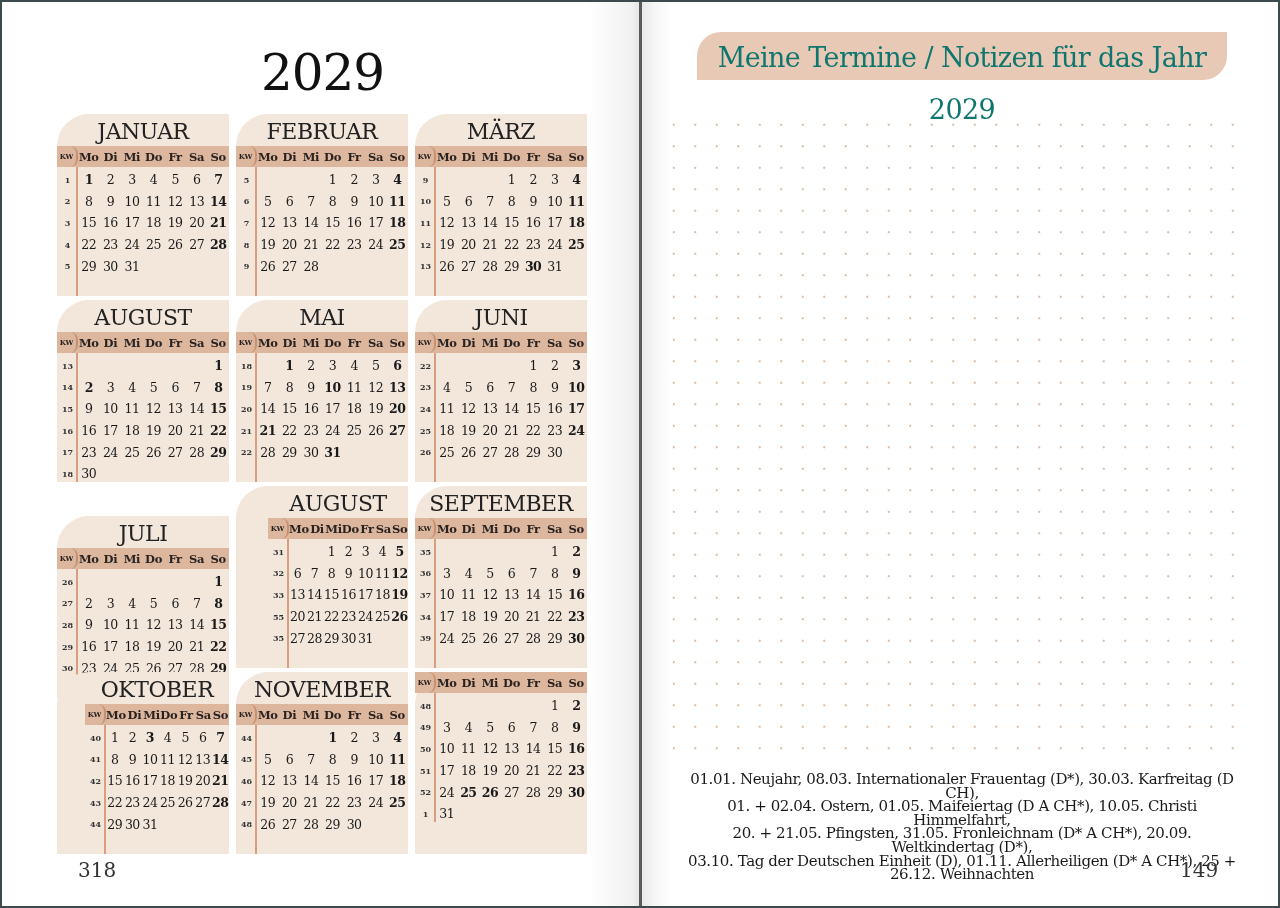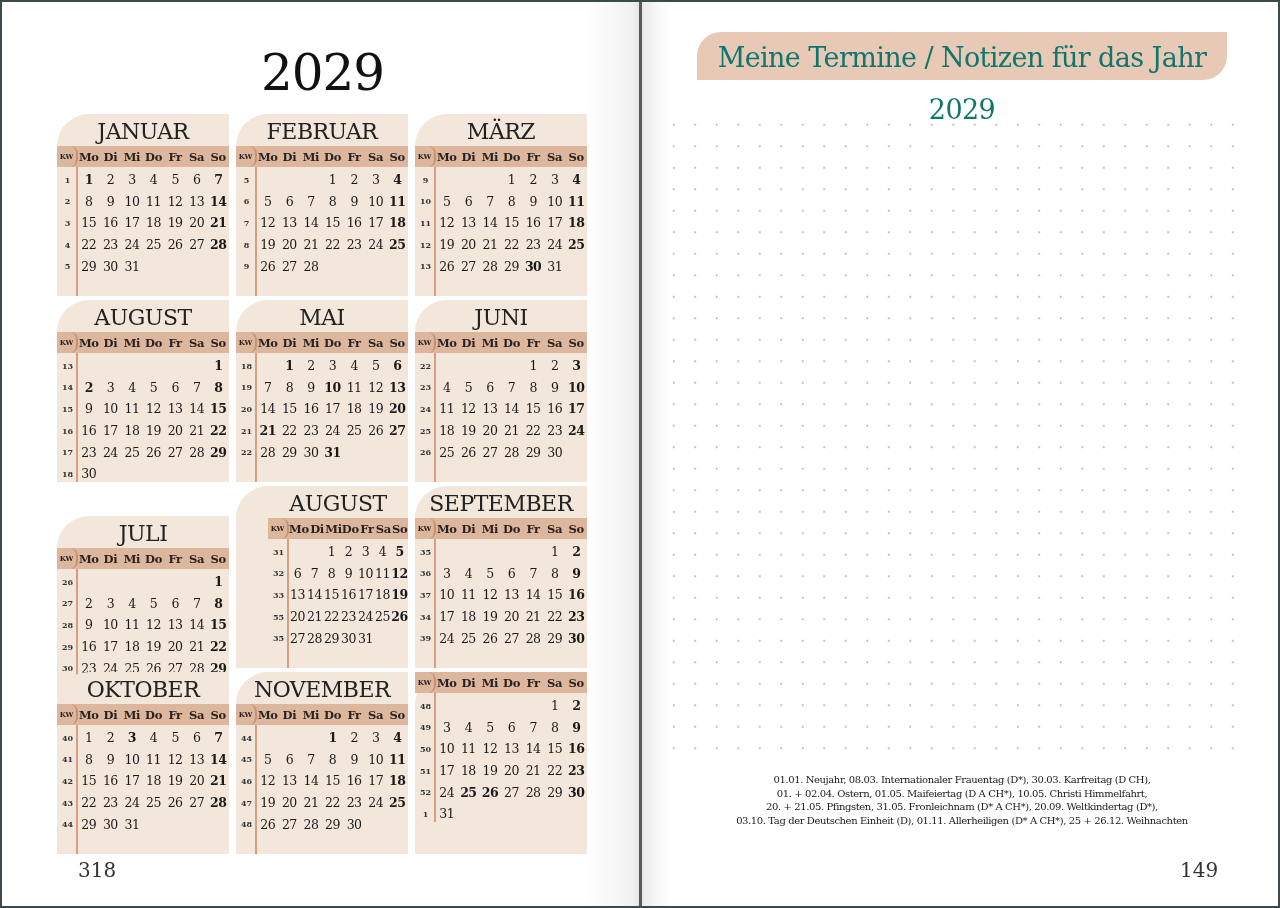--- a/index.html
+++ b/index.html
@@ -53,21 +53,21 @@
     font-family: "DejaVu Serif", serif; font-size: 27px; letter-spacing: -0.6px; color: #0f766e;
   }
   .dot-grid {
     position: absolute; left: 21px; top: 112px; width: 590px; height: 650px;
     background-image: radial-gradient(circle, #d7b9a2 0.9px, transparent 1.2px);
     background-size: 21.5px 21.5px; background-position: 0 0;
   }
   .holidays {
     position: absolute; left: 40px; top: 771px; width: 560px;
     background: #fff; text-align: center;
-    font-family: "DejaVu Serif", serif; font-size: 10px; line-height: 13.6px; color: #1a1a1a; letter-spacing: -0.4px;
+    font-family: "DejaVu Serif", serif; font-size: 15px; line-height: 13.6px; color: #1a1a1a; letter-spacing: -0.4px;
   }
 </style>
 </head>
 <body>
 
 <div class="spread">
   <div class="page left">
     <div class="year-title">2029</div>
     <div id="months">
         <div class="month" style="left: 55px; top: 112px;">
@@ -668,21 +668,21 @@
               <span class="d">24</span>
               <span class="d">25</span>
               <span class="d">26</span>
               <span class="d">27</span>
               <span class="d">28</span>
               <span class="d">29</span>
               <span class="d b">30</span>
             </div>
           </div>
         </div>
-        <div class="month" style="left: 55px; top: 670px;">
+        <div class="month" style="left: 55px; top: 670px; padding-left: 28px;">
           <div class="month-name">OKTOBER</div>
           <div class="wk-head">
             <span class="kw">KW</span>
             <span class="dn">Mo</span>
             <span class="dn">Di</span>
             <span class="dn">Mi</span>
             <span class="dn">Do</span>
             <span class="dn">Fr</span>
             <span class="dn">Sa</span>
             <span class="dn">So</span>

